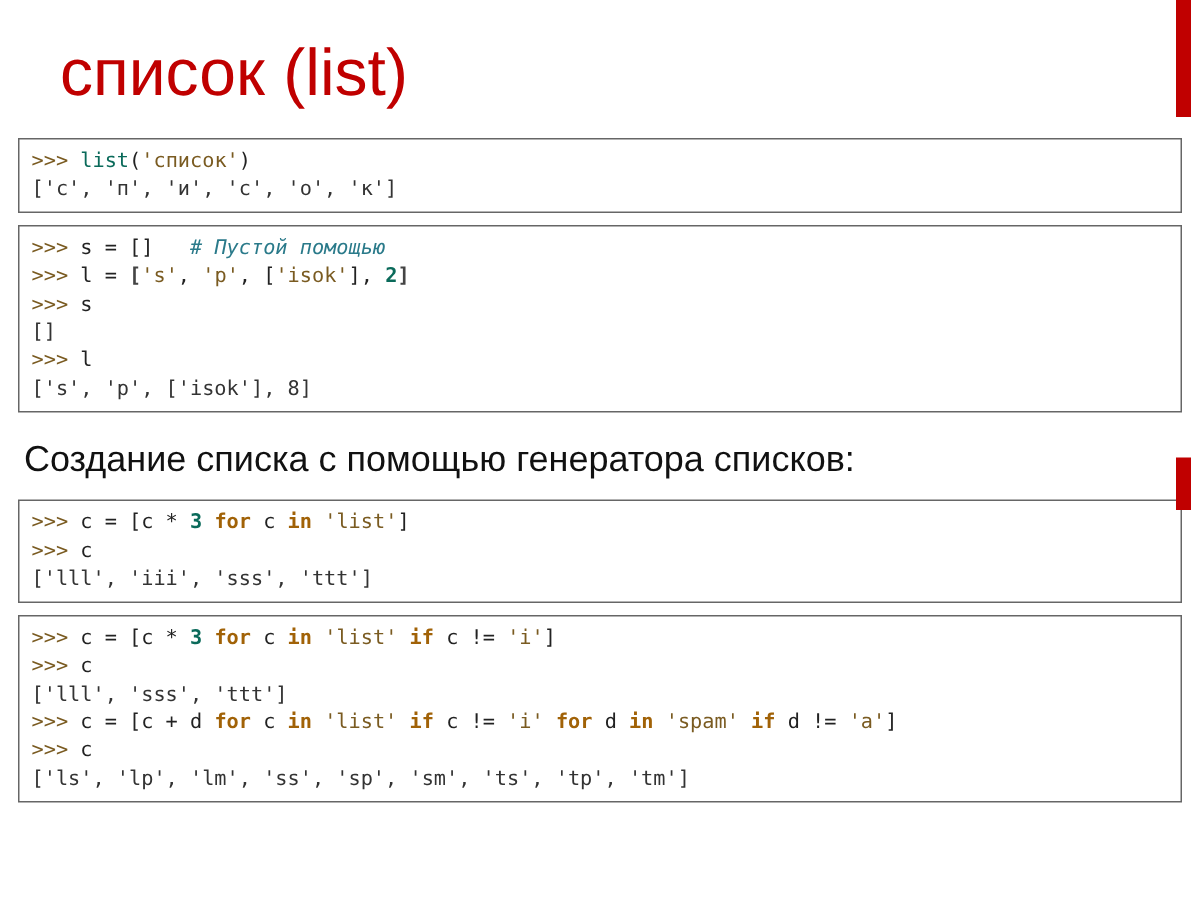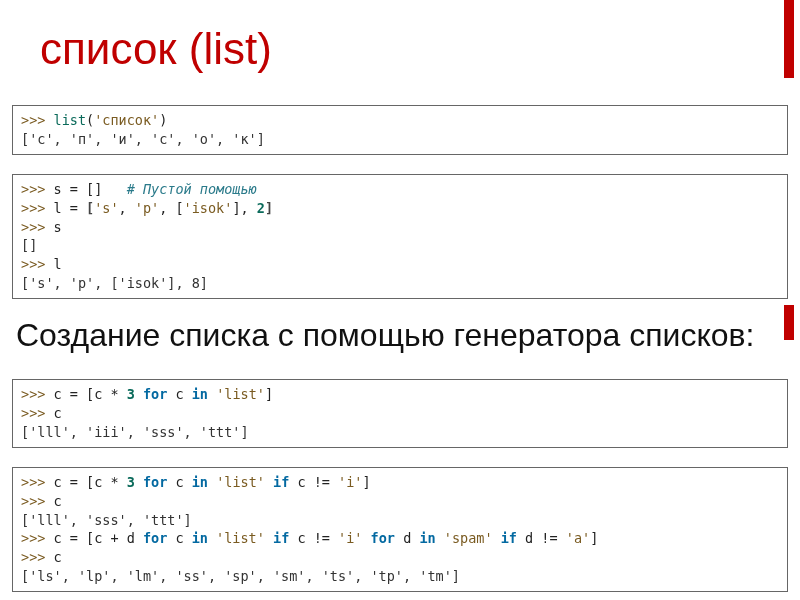--- a/index.html
+++ b/index.html
@@ -19,38 +19,38 @@
     background: #c00000;
   }
   .title {
     color: #c00000;
     font-size: 44px;
     font-weight: 400;
     padding: 24px 0 12px 40px;
   }
   .code-box {
     border: 1px solid #666;
-    margin: 19px 12px 8px 12px;
+    margin: 6px 12px 8px 12px;
     padding: 5px 8px 5px 8px;
     font-family: "DejaVu Sans Mono", Consolas, "Courier New", monospace;
     font-size: 13.5px;
     line-height: 1.4;
     white-space: pre;
     color: #222;
   }
   .subtitle {
-    font-size: 32px;
+    font-size: 24px;
     color: #111;
     padding: 10px 0 6px 16px;
   }
   .prompt { color: #7a5b21; }
   .func   { color: #0a6a5a; }
   .str    { color: #7a5b21; }
   .num    { color: #0a6a5a; font-weight: bold; }
-  .kw     { color: #0369a1; font-weight: bold; }
+  .kw     { color: #a16207; font-weight: bold; }
   .comment{ color: #2a7a8a; font-style: italic; }
   .brack  { color: #444; font-weight: bold; }
   .out    { color: #333; }
 </style>
 </head>
 <body>
 
 <div class="right-bar" style="top:0; height:78px;"></div>
 <div class="right-bar" style="top:305px; height:35px;"></div>
 

